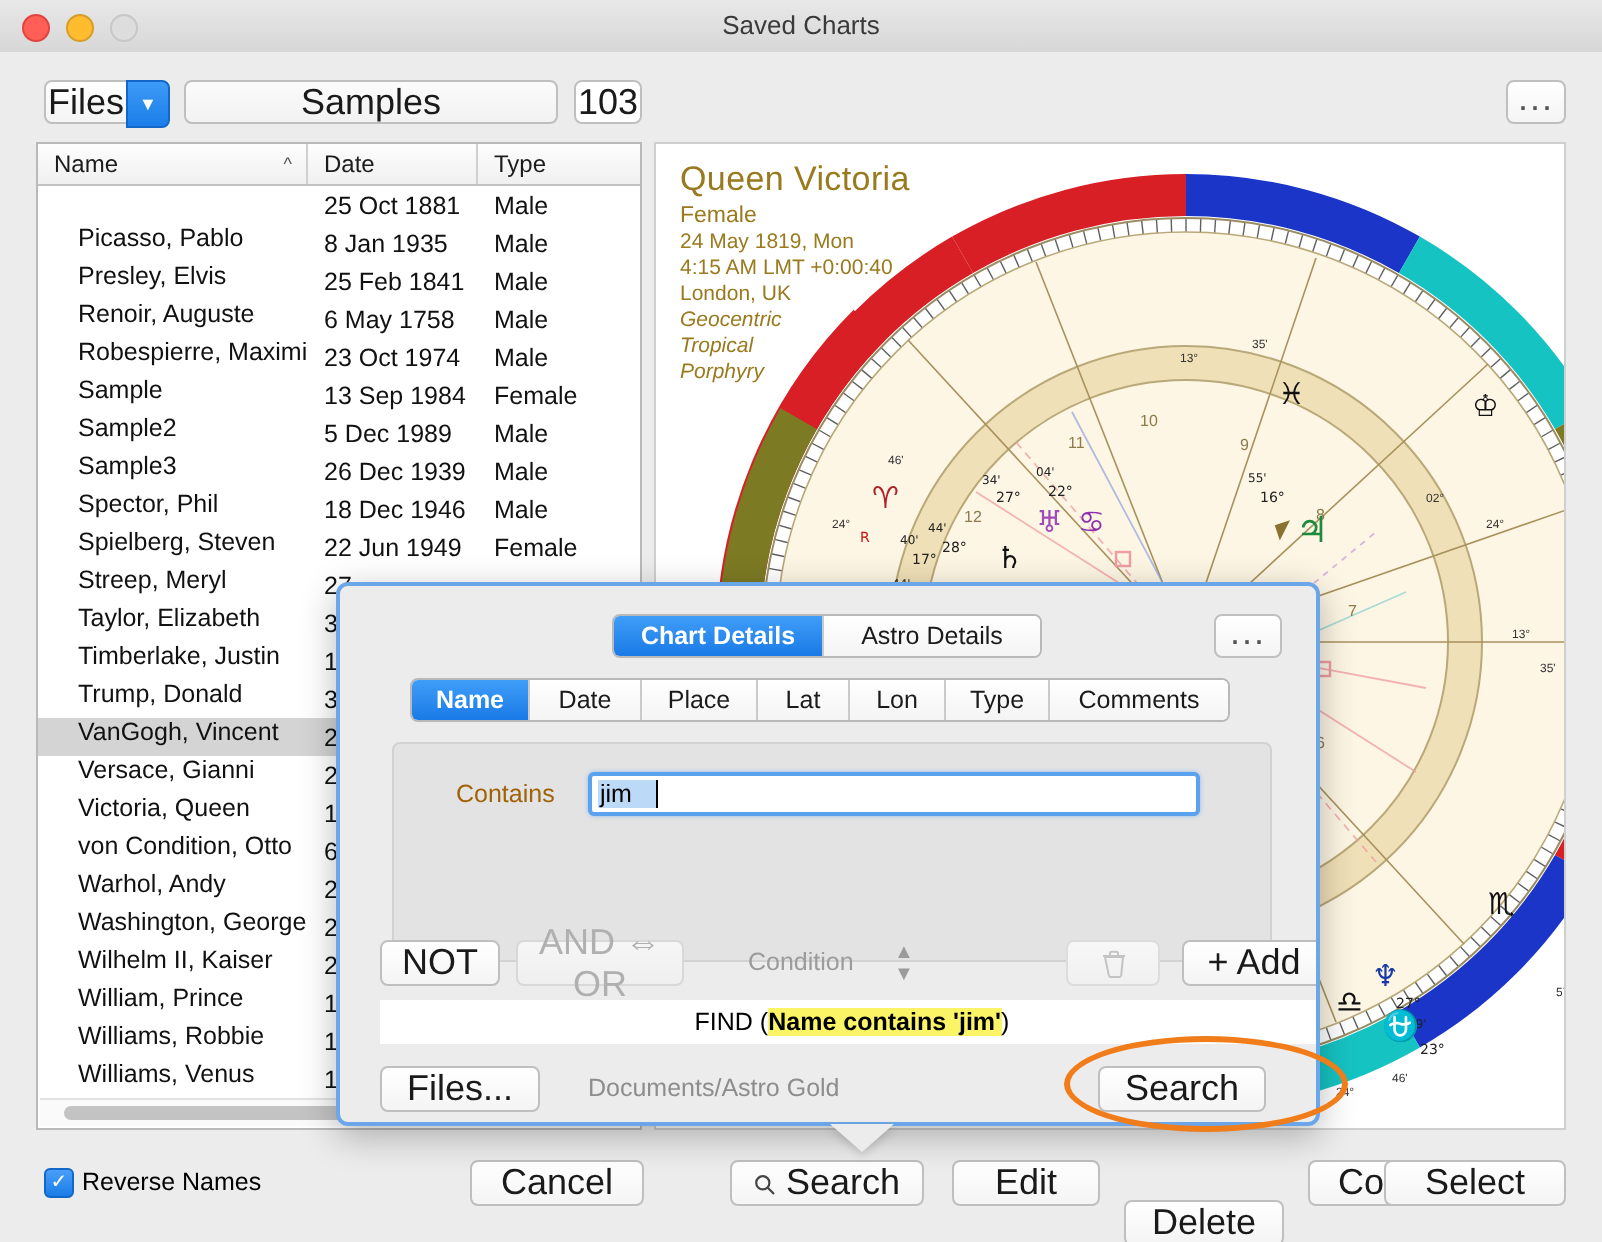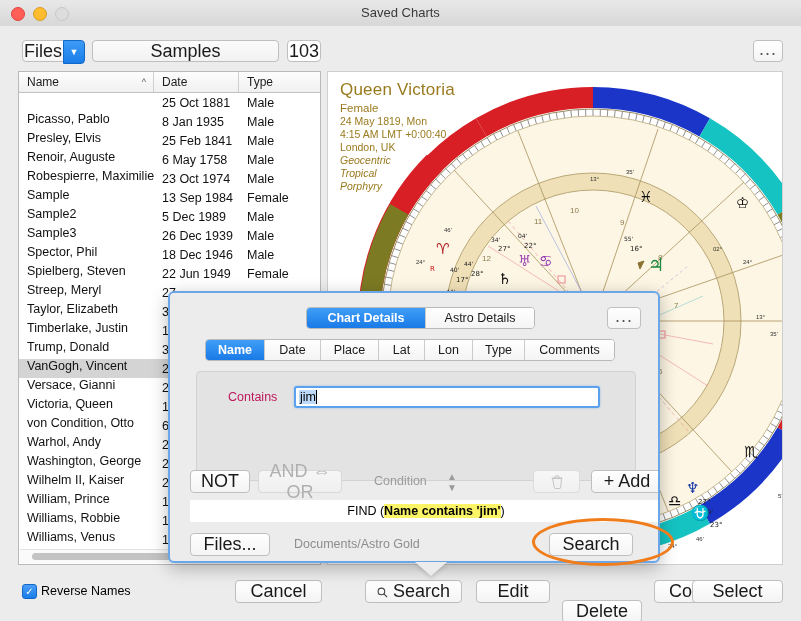--- a/index.html
+++ b/index.html
@@ -68,21 +68,21 @@
     display:flex;align-items:center;font-size:12px;color:#1c1c1c;
     padding-left:8px;box-sizing:border-box;position:relative;
   }
   .lh.c-name{width:135px;border-right:1px solid #cfcfcf;}
   .lh.c-date{width:85px;border-right:1px solid #cfcfcf;}
   .lh.c-type{width:81px;}
   .sort-caret{position:absolute;right:7px;top:5px;font-size:9px;color:#555;}
   .rows{height:452px;overflow:hidden;}
   .row{display:flex;height:19px;align-items:center;font-size:12.5px;color:#111;}
   .row.sel{background:#d4d4d4;}
-  .cell-name{width:135px;padding-left:8px;box-sizing:border-box;white-space:nowrap;overflow:hidden;margin-top:32px;}
+  .cell-name{width:135px;padding-left:20px;box-sizing:border-box;white-space:nowrap;overflow:hidden;margin-top:32px;}
   .cell-date{width:85px;padding-left:8px;box-sizing:border-box;white-space:nowrap;overflow:hidden;}
   .cell-type{width:81px;padding-left:8px;box-sizing:border-box;white-space:nowrap;overflow:hidden;}
   .vscroll{position:absolute;right:1px;top:22px;width:9px;height:450px;background:#fff;}
   .vthumb{position:absolute;right:2px;top:240px;width:7px;height:180px;border-radius:4px;background:#c3c3c3;}
   .hscroll{position:absolute;left:1px;bottom:1px;width:301px;height:13px;background:#fafafa;border-top:1px solid #e2e2e2;}
   .hthumb{position:absolute;left:12px;top:3px;width:272px;height:7px;border-radius:4px;background:#c3c3c3;}
 
   
   .chart-panel{
     position:absolute;left:327px;top:71px;width:456px;height:494px;
@@ -138,29 +138,29 @@
     border-right:1px solid #cacaca;box-sizing:border-box;
   }
   .seg-item:last-child{border-right:none;}
   .seg-item.on{background:linear-gradient(#3f9ef8,#1a7ae6);color:#fff;font-weight:600;}
   .pop-dots{position:absolute;left:437px;top:14px;width:34px;height:22px;letter-spacing:1px;color:#555;padding-bottom:4px;}
   .seg-sub{left:35px;top:46px;height:22px;}
   .field-box{
     position:absolute;left:26px;top:78px;width:440px;height:110px;
     background:#e3e3e3;border:1px solid #d2d2d2;border-radius:4px;box-sizing:border-box;
   }
-  .contains-lbl{position:absolute;left:58px;top:97px;font-size:12.5px;color:#be185d;}
+  .contains-lbl{position:absolute;left:58px;top:97px;font-size:12.5px;color:#a16207;}
   .contains-input{
     position:absolute;left:124px;top:93px;width:306px;height:22px;
     box-sizing:border-box;background:#fff;
     border:2px solid #5aa1ee;border-radius:3px;
     display:flex;align-items:center;padding-left:3px;font-size:12.5px;
     box-shadow:0 0 2px rgba(90,161,238,.6);
   }
-  .sel-text{background:#bcd9f7;padding:0 0 0 1px;}
+  .sel-text{background:#bcd9f7;padding:0 12px 0 1px;}
   .caret-bar{display:inline-block;width:1px;height:14px;background:#000;margin-left:0px;}
   .p-btn{position:absolute;height:23px;}
   .pb-not{left:20px;top:177px;width:60px;}
   .pb-andor{left:88px;top:177px;width:84px;color:#b0b0b0;background:linear-gradient(#f6f6f6,#efefef);border-color:#d8d8d8;}
   .cond-lbl{position:absolute;left:204px;top:181px;font-size:12.5px;color:#9b9b9b;}
   .cond-caret{position:absolute;left:277px;top:178px;font-size:10px;color:#9b9b9b;line-height:11px;}
   .pb-trash{left:363px;top:177px;width:47px;color:#c3c3c3;background:linear-gradient(#f7f7f7,#f0f0f0);border-color:#dcdcdc;}
   .pb-add{left:421px;top:177px;width:72px;}
   .find-bar{
     position:absolute;left:20px;top:207px;width:472px;height:22px;
@@ -702,21 +702,21 @@
   <div class="btn bb bb-edit">Edit</div>
   <div class="btn bb bb-delete">Delete</div>
   <div class="btn bb bb-copy">Copy</div>
   <div class="btn bb bb-select2">Select</div>
 
   <div class="pop-tail"></div>
 
   <div class="popover">
 
     <div class="seg seg-top">
-      <div class="seg-item on" style="width:119px;height:100%;">Chart Details</div>
+      <div class="seg-item on" style="width:105px;height:100%;">Chart Details</div>
       <div class="seg-item" style="width:108px;height:100%;">Astro Details</div>
     </div>
     <div class="btn pop-dots">...</div>
 
     <div class="seg seg-sub">
       <div class="seg-item on" style="width:59px;height:100%;">Name</div>
       <div class="seg-item" style="width:56px;height:100%;">Date</div>
       <div class="seg-item" style="width:58px;height:100%;">Place</div>
       <div class="seg-item" style="width:46px;height:100%;">Lat</div>
       <div class="seg-item" style="width:48px;height:100%;">Lon</div>

